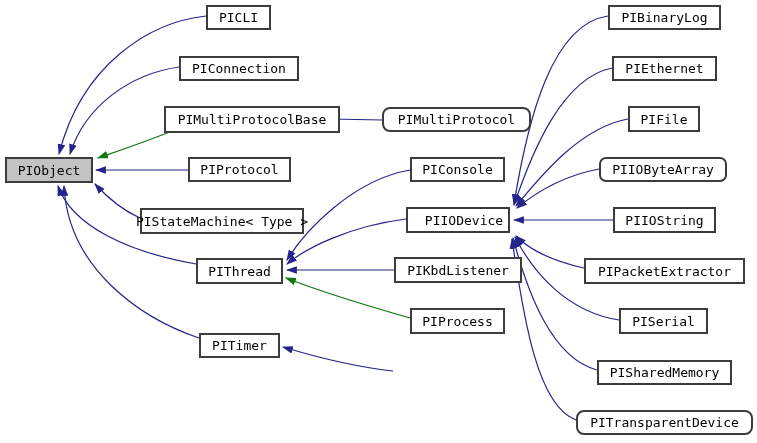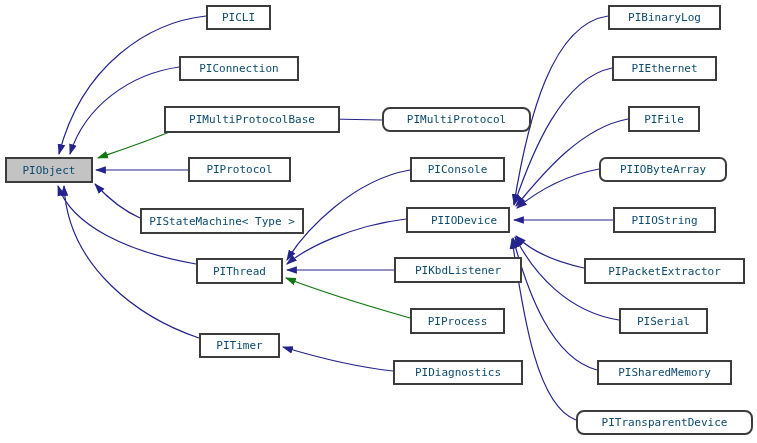--- a/index.html
+++ b/index.html
@@ -20,22 +20,22 @@
     left: 0;
     top: 0;
     width: 757px;
     height: 443px;
   }
   .node {
     position: absolute;
     box-sizing: border-box;
     border: 2px solid #3c3c3c;
     background: #ffffff;
-    color: #0c4a6e;
-    font-size: 11px;
+    color: #000000;
+    font-size: 13px;
     line-height: 1;
     display: flex;
     align-items: center;
     justify-content: center;
     white-space: nowrap;
     cursor: pointer;
   }
   .node.selected {
     background: #c3c3c3;
   }
@@ -106,21 +106,20 @@
   <div class="node" style="left:406px; top:207px; width:104px; height:26px;padding-left:12px;">PIIODevice</div>
 
   <div class="node" style="left:196px; top:258px; width:87px; height:26px;">PIThread</div>
 
   <div class="node" style="left:394px; top:257px; width:128px; height:26px;">PIKbdListener</div>
 
   <div class="node" style="left:410px; top:308px; width:95px; height:26px;">PIProcess</div>
 
   <div class="node" style="left:199px; top:333px; width:81px; height:25px;">PITimer</div>
 
-  <div class="node" style="left:393px; top:360px; width:130px; height:25px;">PIDiagnostics</div>
 
   <div class="node" style="left:608px; top:5px; width:113px; height:25px;">PIBinaryLog</div>
 
   <div class="node" style="left:612px; top:56px; width:105px; height:25px;">PIEthernet</div>
 
   <div class="node" style="left:628px; top:106px; width:72px; height:26px;">PIFile</div>
 
   <div class="node" style="left:599px; top:157px; width:128px; height:25px;border-radius:7px;">PIIOByteArray</div>
 
   <div class="node" style="left:613px; top:207px; width:103px; height:26px;">PIIOString</div>

